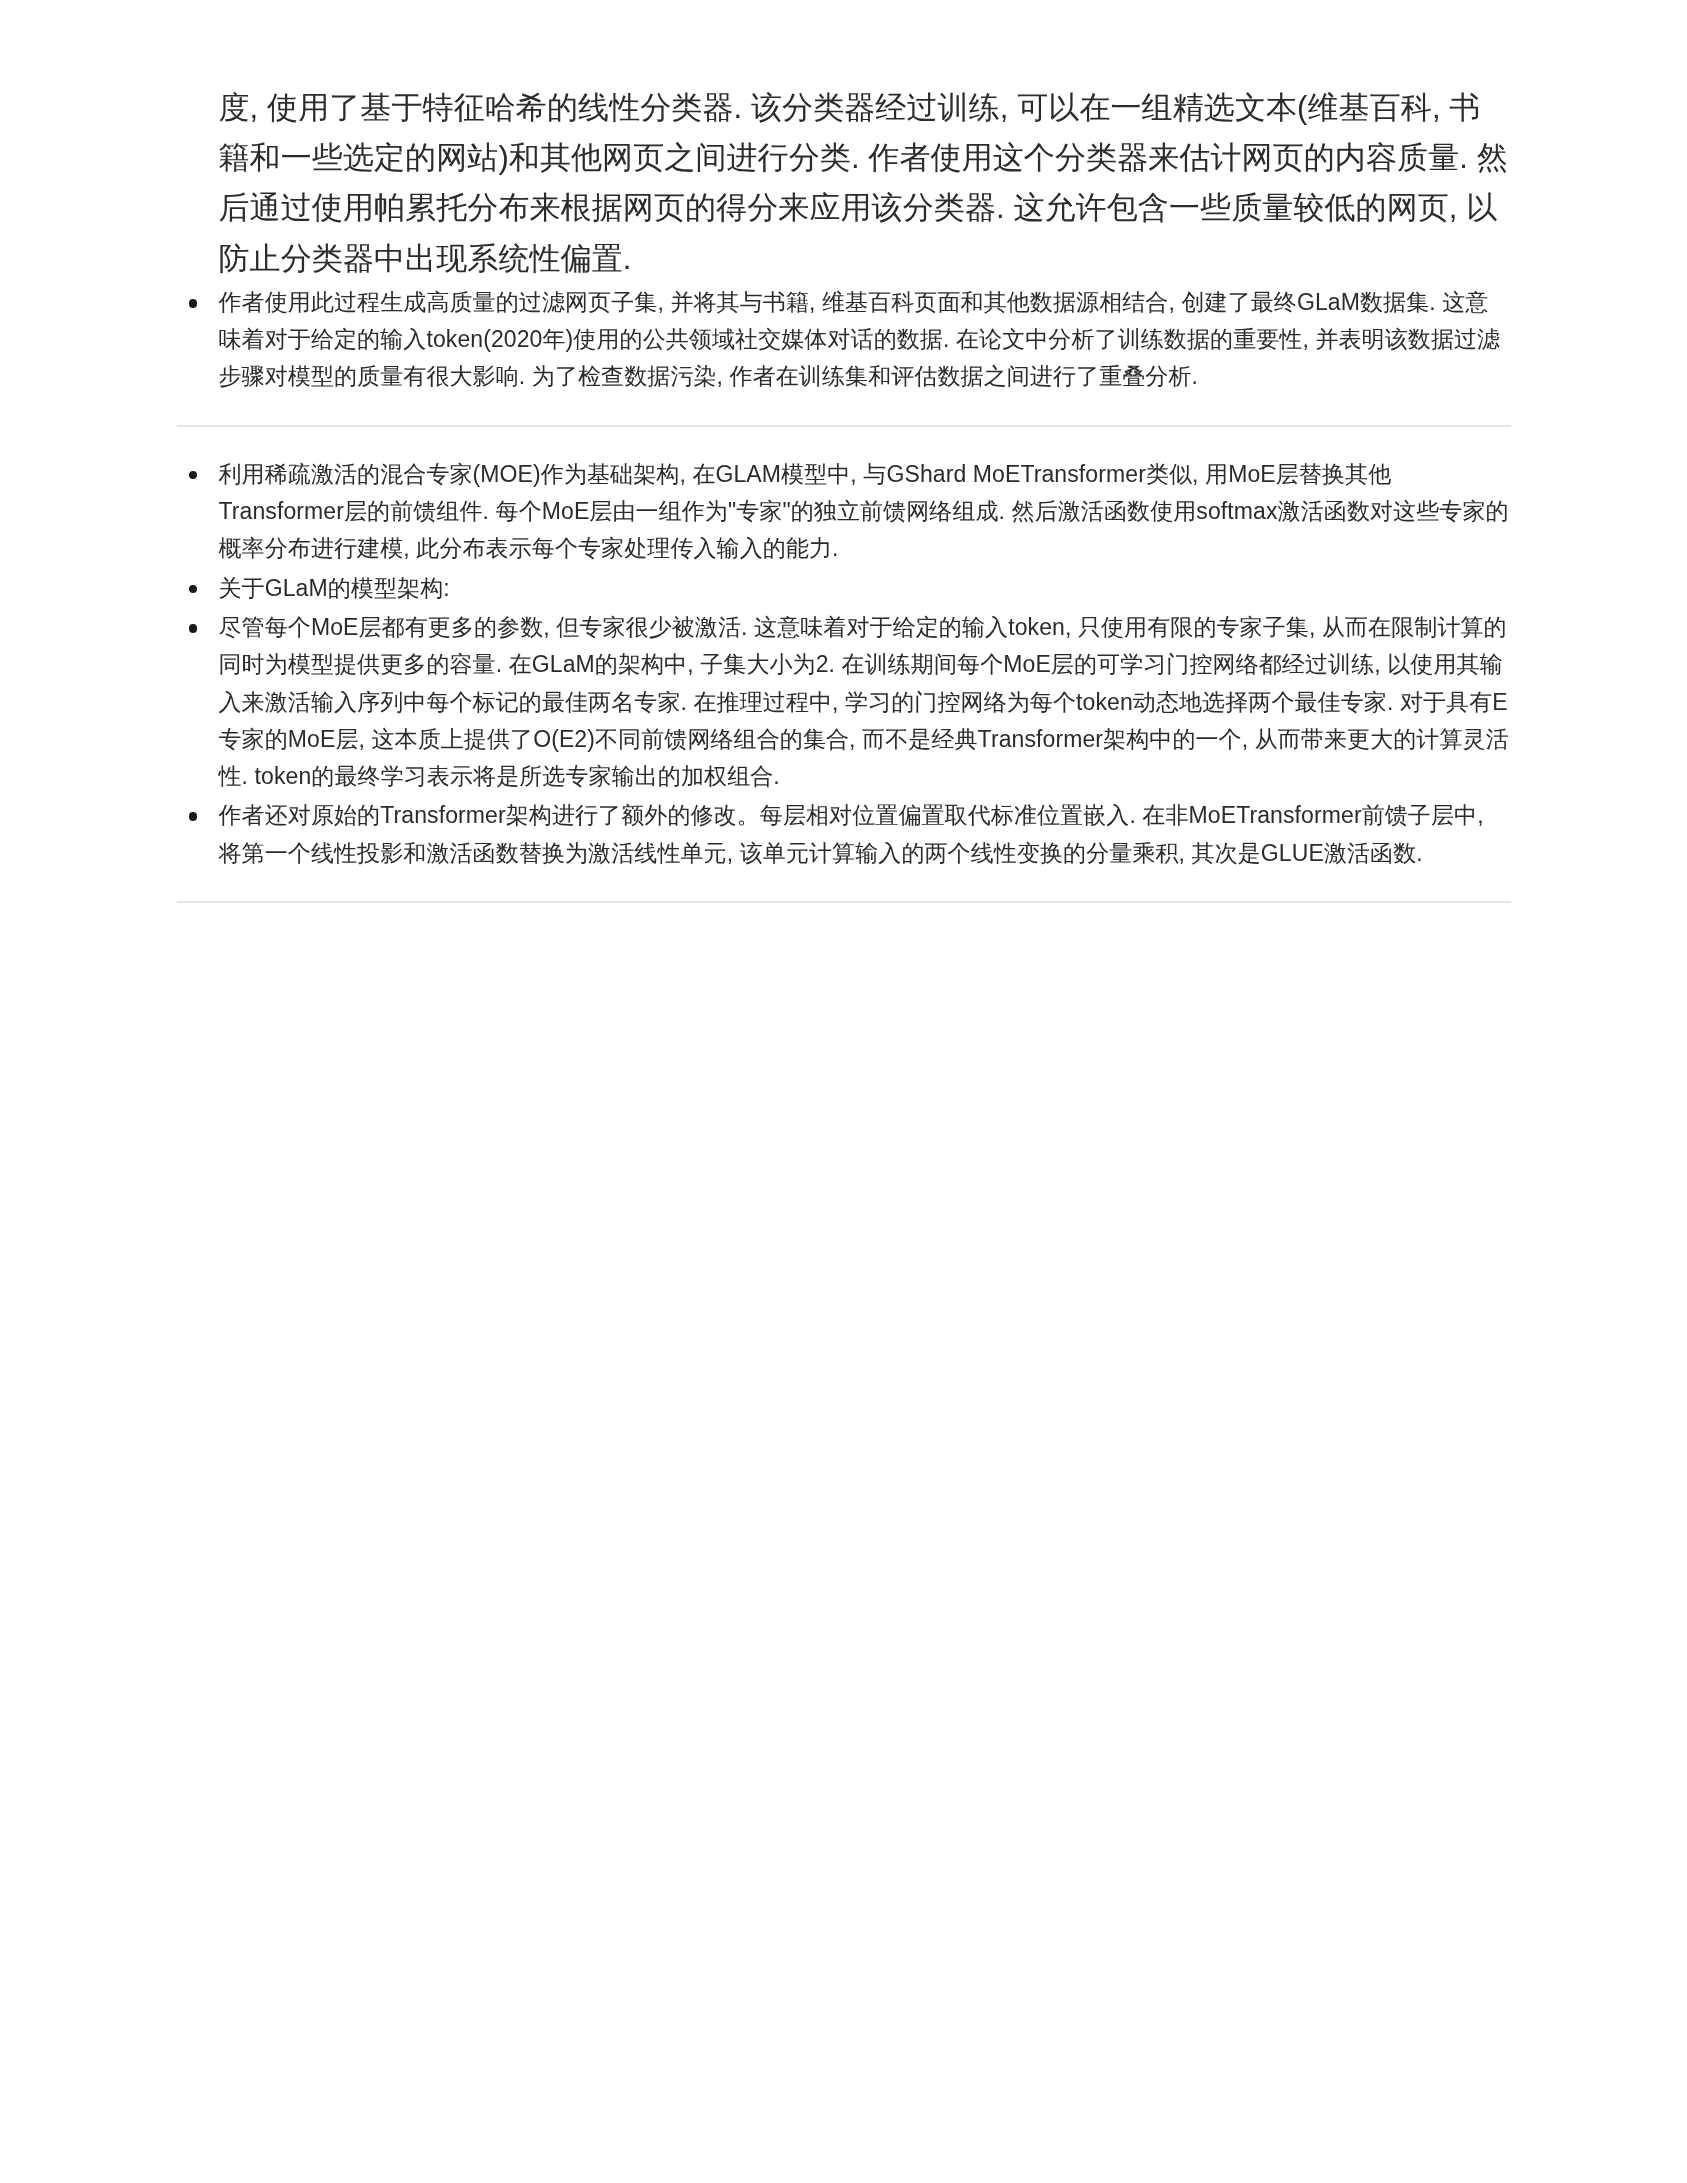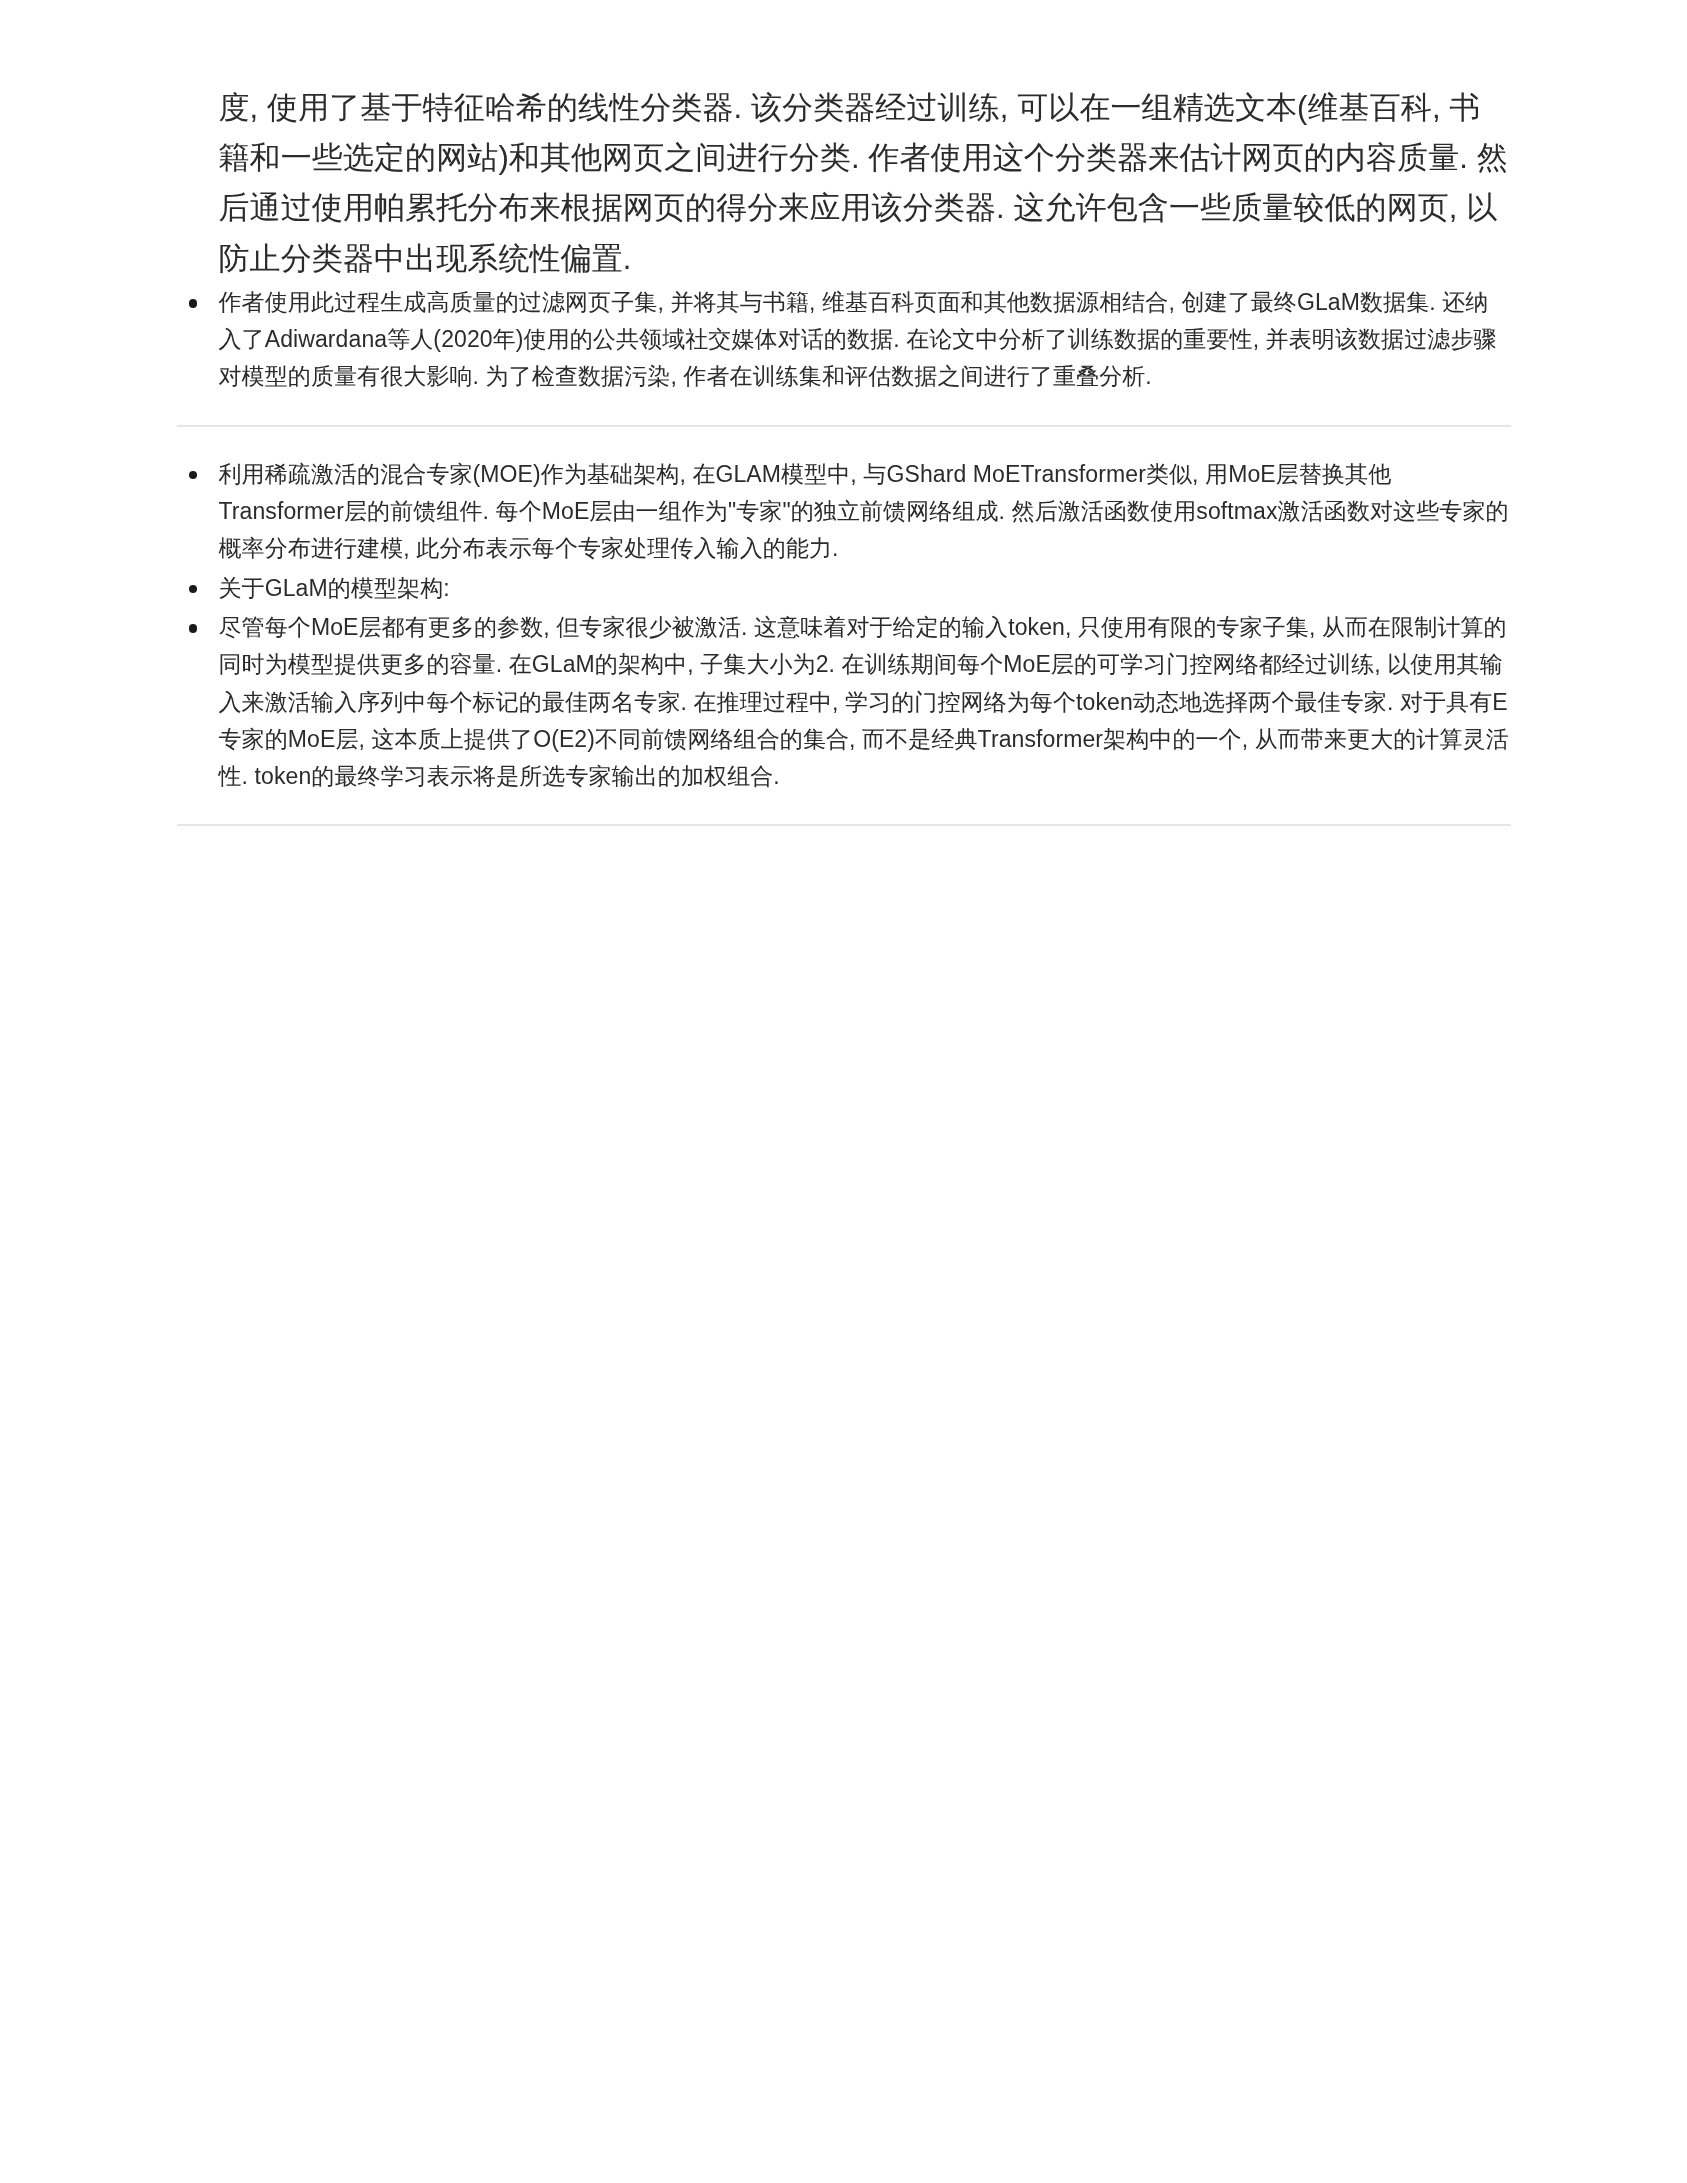--- a/index.html
+++ b/index.html
@@ -80,31 +80,32 @@
 </style>
 </head>
 <body>
 
 <div class="page">
   <div class="content">
 
     <div class="section first-section">
       <p class="cont-para">度, 使用了基于特征哈希的线性分类器. 该分类器经过训练, 可以在一组精选文本(维基百科, 书籍和一些选定的网站)和其他网页之间进行分类. 作者使用这个分类器来估计网页的内容质量. 然后通过使用帕累托分布来根据网页的得分来应用该分类器. 这允许包含一些质量较低的网页, 以防止分类器中出现系统性偏置.</p>
       <ul class="bullets">
-        <li>作者使用此过程生成高质量的过滤网页子集, 并将其与书籍, 维基百科页面和其他数据源相结合, 创建了最终GLaM数据集. 还纳入了Adiwardana等人(2020年)使用的公共领域社交媒体对话的数据. 在论文中分析了训练数据的重要性, 并表明该数据过滤步骤对模型的质量有很大影响. 为了检查数据污染, 作者在训练集和评估数据之间进行了重叠分析.</li>
+        <li>作者使用此过程生成高质量的过滤网页子集, 并将其与书籍, 维基百科页面和其他数据源相结合, 创建了最终GLaM数据集. 这意味着对于给定的输入token(2020年)使用的公共领域社交媒体对话的数据. 在论文中分析了训练数据的重要性, 并表明该数据过滤步骤对模型的质量有很大影响. 为了检查数据污染, 作者在训练集和评估数据之间进行了重叠分析.</li>
       </ul>
     </div>
 
     <hr class="hr">
 
     <div class="section">
       <ul class="bullets">
         <li>利用稀疏激活的混合专家(MOE)作为基础架构, 在GLAM模型中, 与GShard MoETransformer类似, 用MoE层替换其他Transformer层的前馈组件. 每个MoE层由一组作为"专家"的独立前馈网络组成. 然后激活函数使用softmax激活函数对这些专家的概率分布进行建模, 此分布表示每个专家处理传入输入的能力.</li>
         <li>关于GLaM的模型架构:</li>
         <li>尽管每个MoE层都有更多的参数, 但专家很少被激活. 这意味着对于给定的输入token, 只使用有限的专家子集, 从而在限制计算的同时为模型提供更多的容量. 在GLaM的架构中, 子集大小为2. 在训练期间每个MoE层的可学习门控网络都经过训练, 以使用其输入来激活输入序列中每个标记的最佳两名专家. 在推理过程中, 学习的门控网络为每个token动态地选择两个最佳专家. 对于具有E专家的MoE层, 这本质上提供了O(E2)不同前馈网络组合的集合, 而不是经典Transformer架构中的一个, 从而带来更大的计算灵活性. token的最终学习表示将是所选专家输出的加权组合.</li>
+        <li>作者还对原始的Transformer架构进行了额外的修改。每层相对位置偏置取代标准位置嵌入. 在非MoETransformer前馈子层中, 将第一个线性投影和激活函数替换为激活线性单元, 该单元计算输入的两个线性变换的分量乘积, 其次是GLUE激活函数.</li>
       </ul>
     </div>
 
     <hr class="hr">
 
 
   </div>
 </div>
 
 

